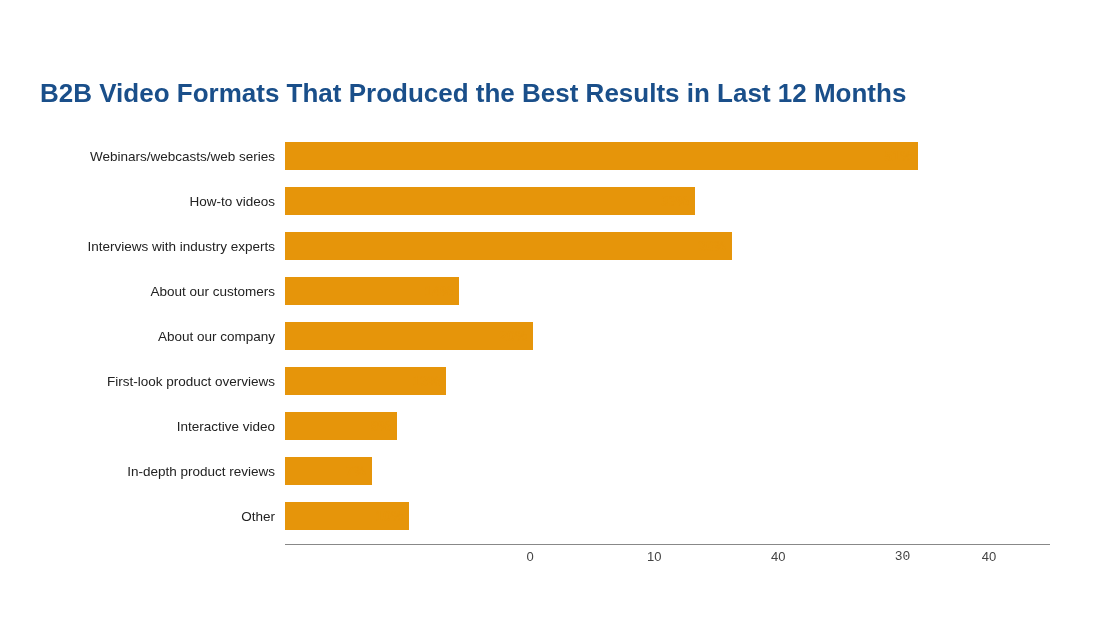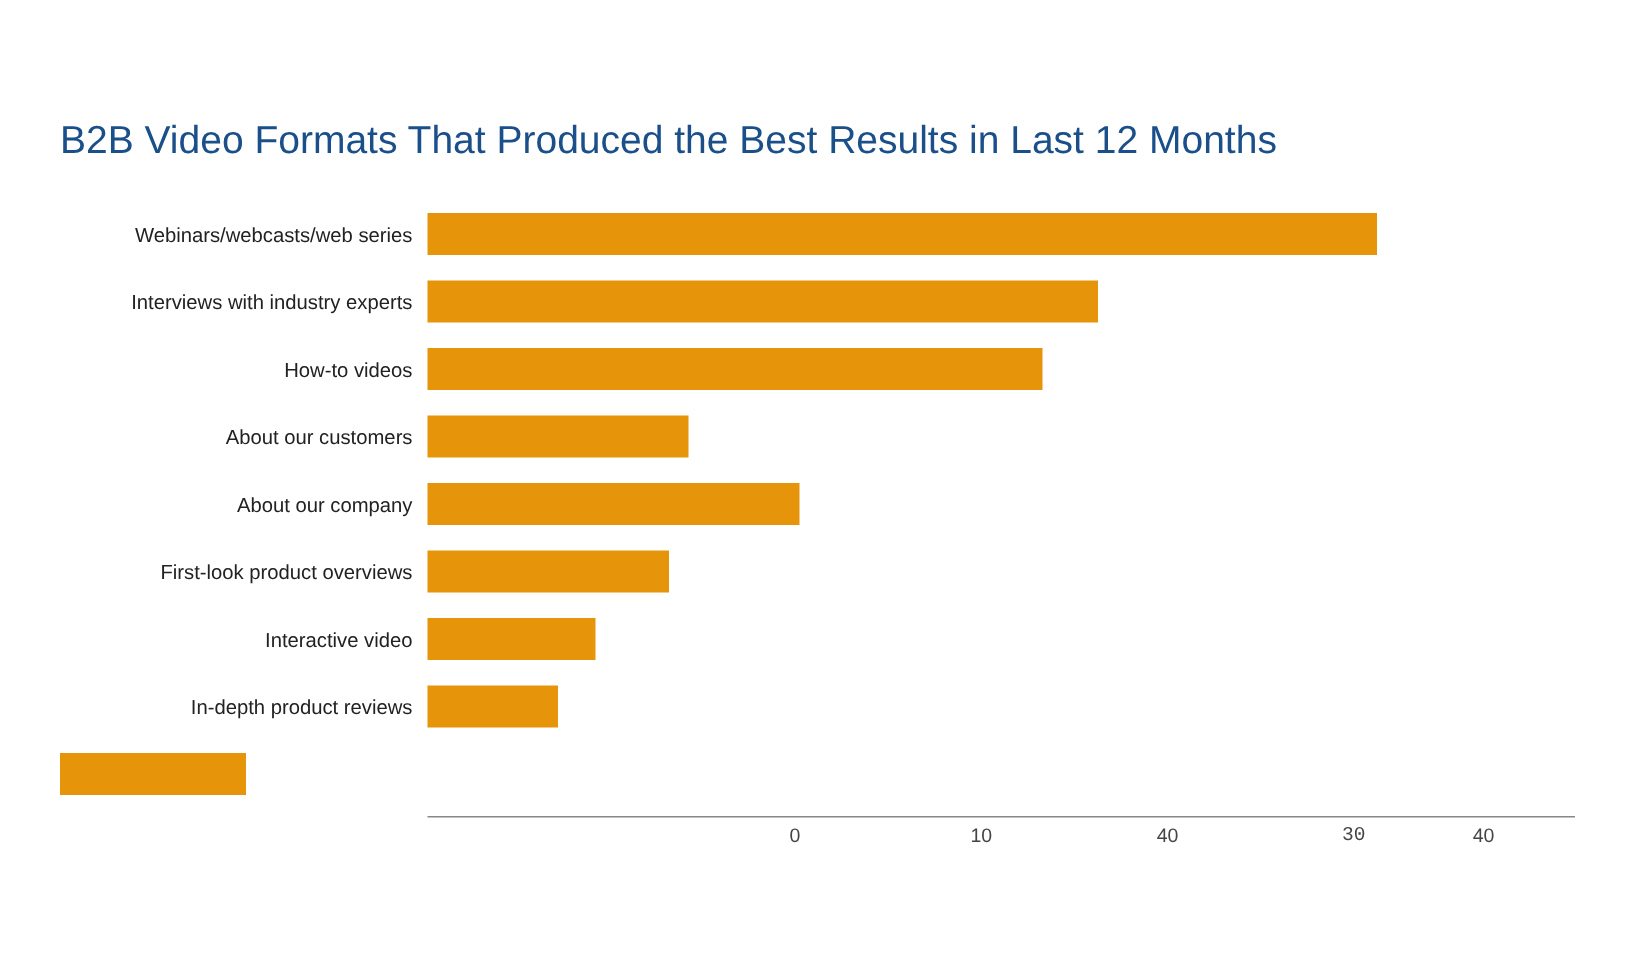--- a/index.html
+++ b/index.html
@@ -12,21 +12,21 @@
       display: flex;
       align-items: center;
       justify-content: center;
     }
     .chart-container {
       width: 1060px;
       padding: 30px 20px 20px 20px;
     }
     .chart-title {
       font-size: 26px;
-      font-weight: normal;
+      font-weight: bold;
       color: #1a4f8a;
       margin-bottom: 28px;
     }
     .chart-area {
       display: flex;
       flex-direction: column;
       position: relative;
     }
     .bar-row {
       display: flex;
@@ -83,32 +83,32 @@
   <div class="chart-area" id="chart-area">
   <div class="bar-row">
         <div class="bar-label">Webinars/webcasts/web series</div>
         <div class="bar-track">
           <div class="bar-fill" style="width: 633.25px;">
             <span class="bar-pct">51%</span>
           </div>
         </div>
       </div>
       <div class="bar-row">
+        <div class="bar-label">How-to videos</div>
+        <div class="bar-track">
+          <div class="bar-fill" style="width: 409.75px;">
+            <span class="bar-pct">33%</span>
+          </div>
+        </div>
+      </div>
+      <div class="bar-row">
         <div class="bar-label">Interviews with industry experts</div>
         <div class="bar-track">
           <div class="bar-fill" style="width: 447px;">
             <span class="bar-pct">36%</span>
-          </div>
-        </div>
-      </div>
-      <div class="bar-row">
-        <div class="bar-label">How-to videos</div>
-        <div class="bar-track">
-          <div class="bar-fill" style="width: 409.75px;">
-            <span class="bar-pct">33%</span>
           </div>
         </div>
       </div>
       <div class="bar-row">
         <div class="bar-label">About our customers</div>
         <div class="bar-track">
           <div class="bar-fill" style="width: 173.833px;">
             <span class="bar-pct">14%</span>
           </div>
         </div>
@@ -139,20 +139,21 @@
       </div>
       <div class="bar-row">
         <div class="bar-label">In-depth product reviews</div>
         <div class="bar-track">
           <div class="bar-fill" style="width: 86.9167px;">
             <span class="bar-pct">7%</span>
           </div>
         </div>
       </div>
       <div class="bar-row">
+        <div class="bar-label">Other</div>
         <div class="bar-track">
           <div class="bar-fill" style="width: 124.167px;">
             <span class="bar-pct">10%</span>
           </div>
         </div>
       </div>
       <div style="display: flex; padding-left: 245px; margin-top: 2px;">
         <div style="border-top: 1.5px solid rgb(136, 136, 136); width: 765px;"></div>
       </div>
     </div>

